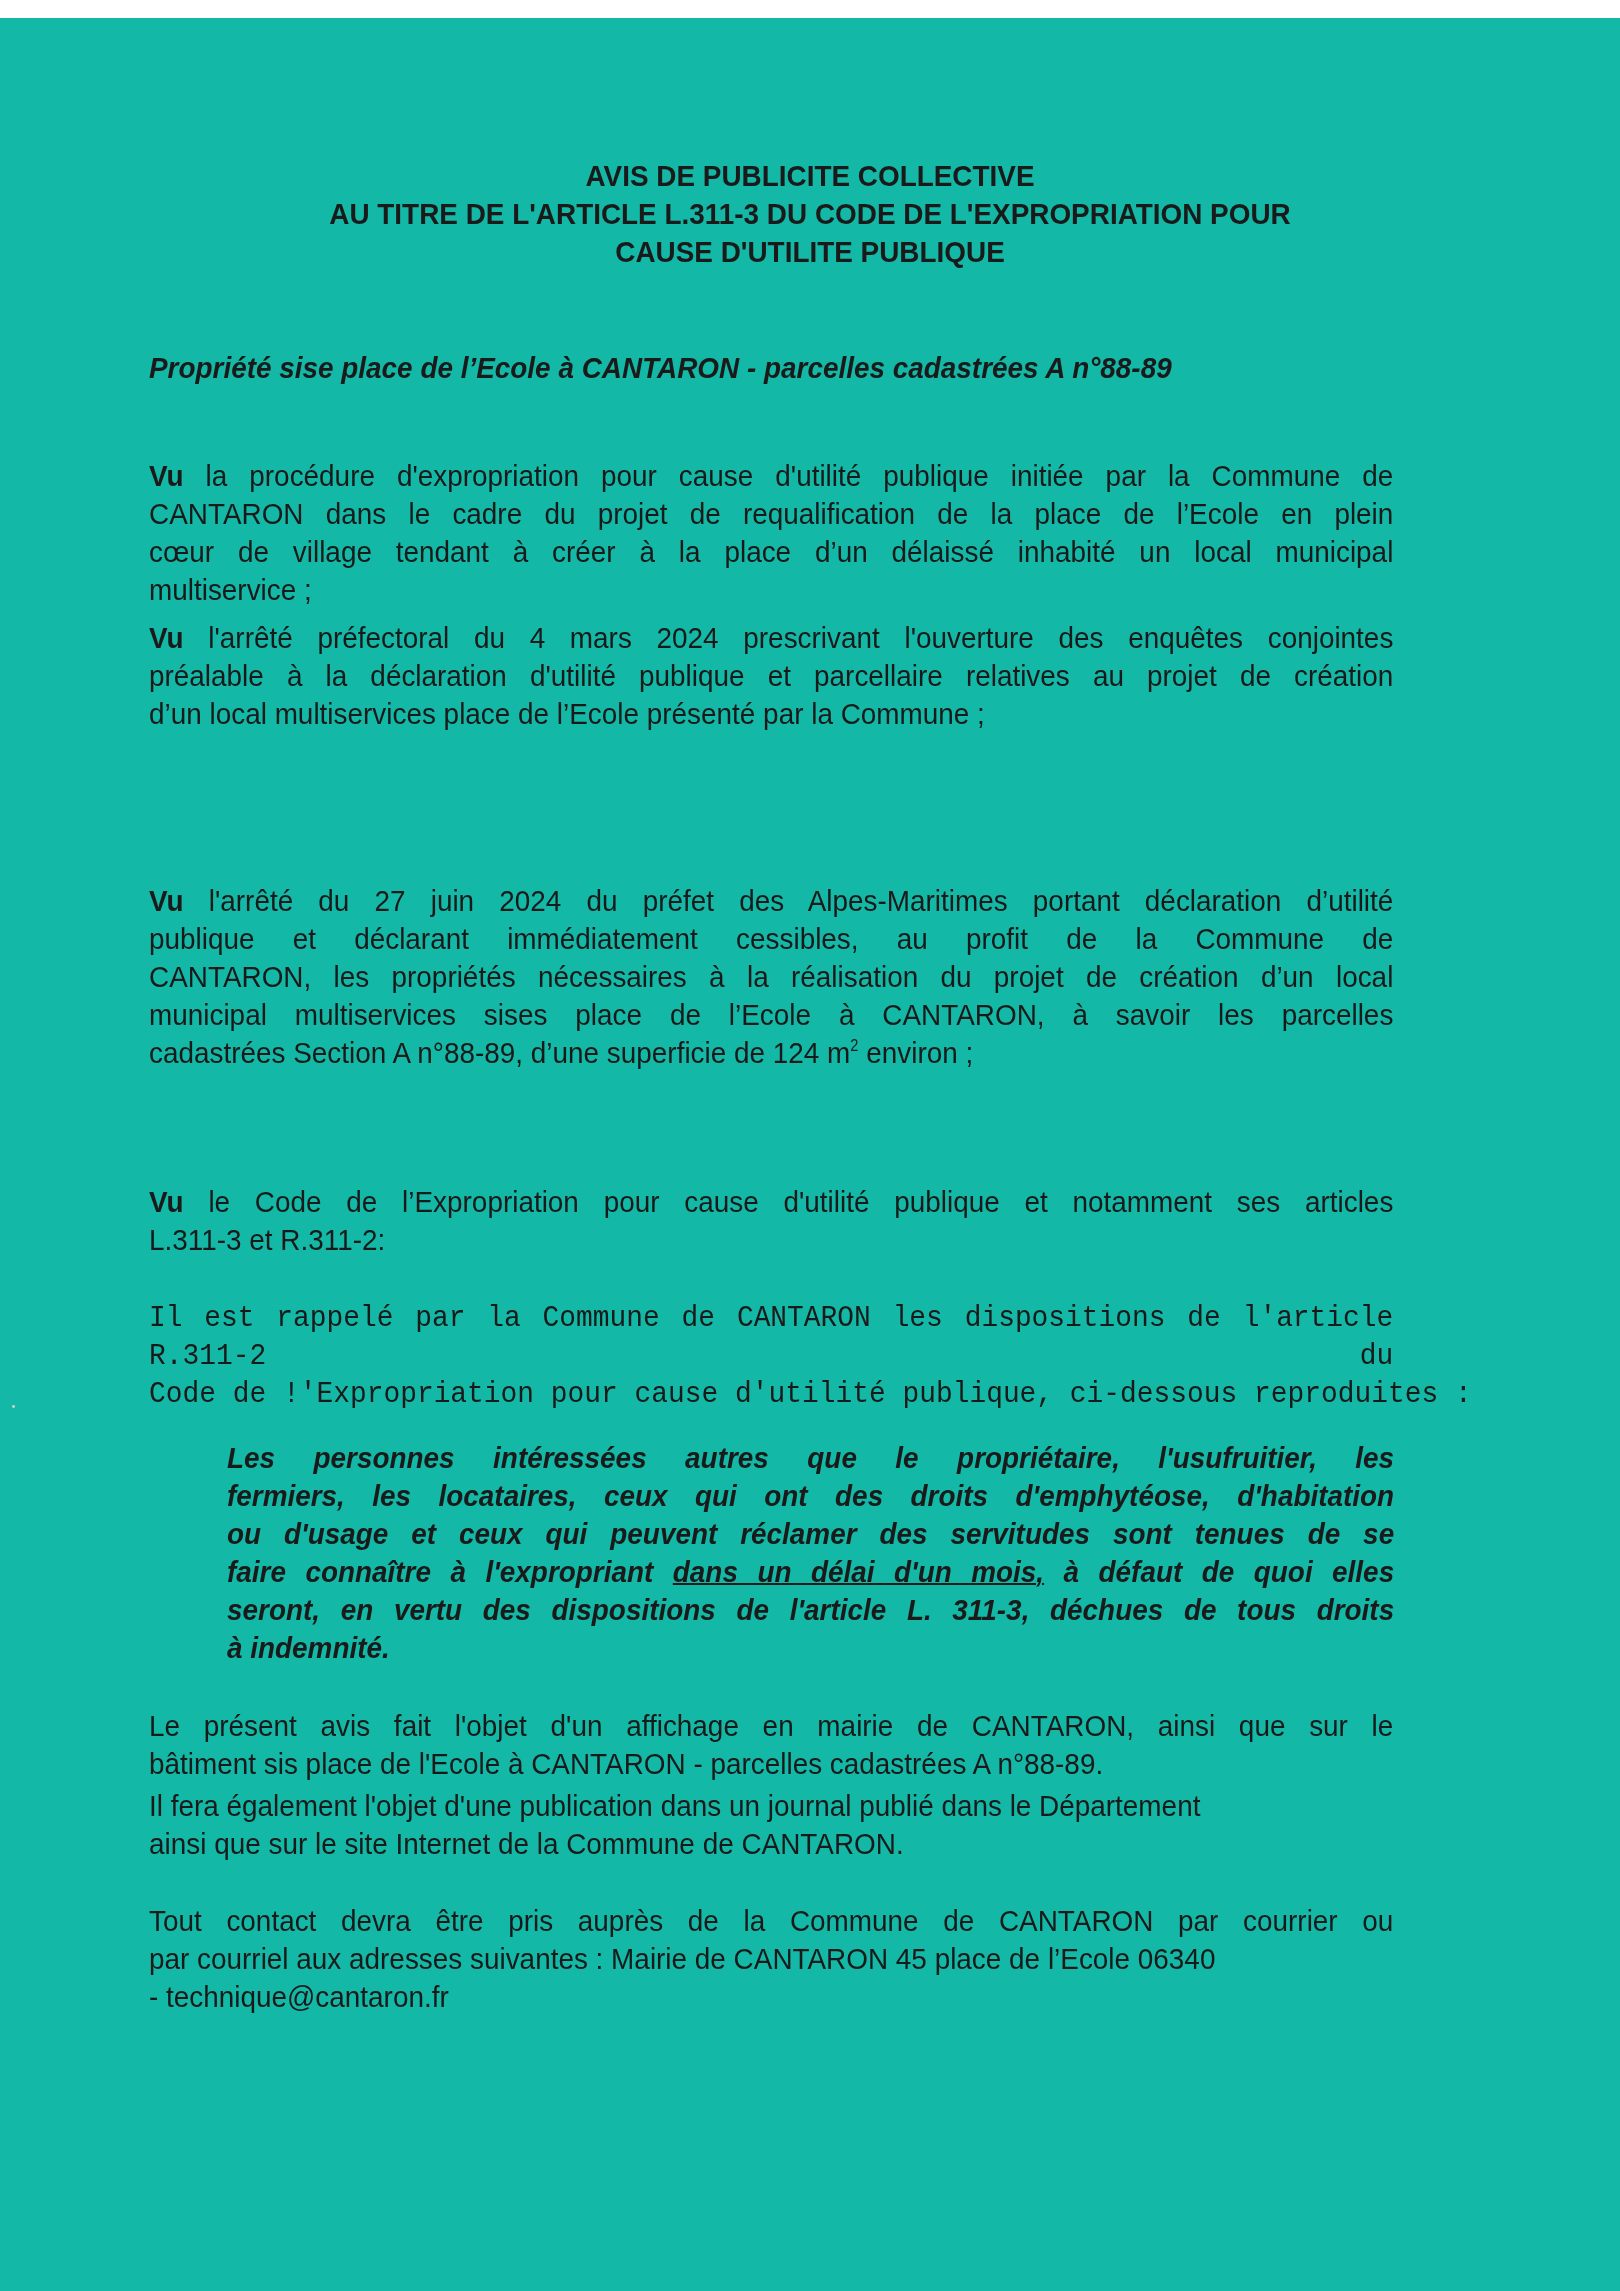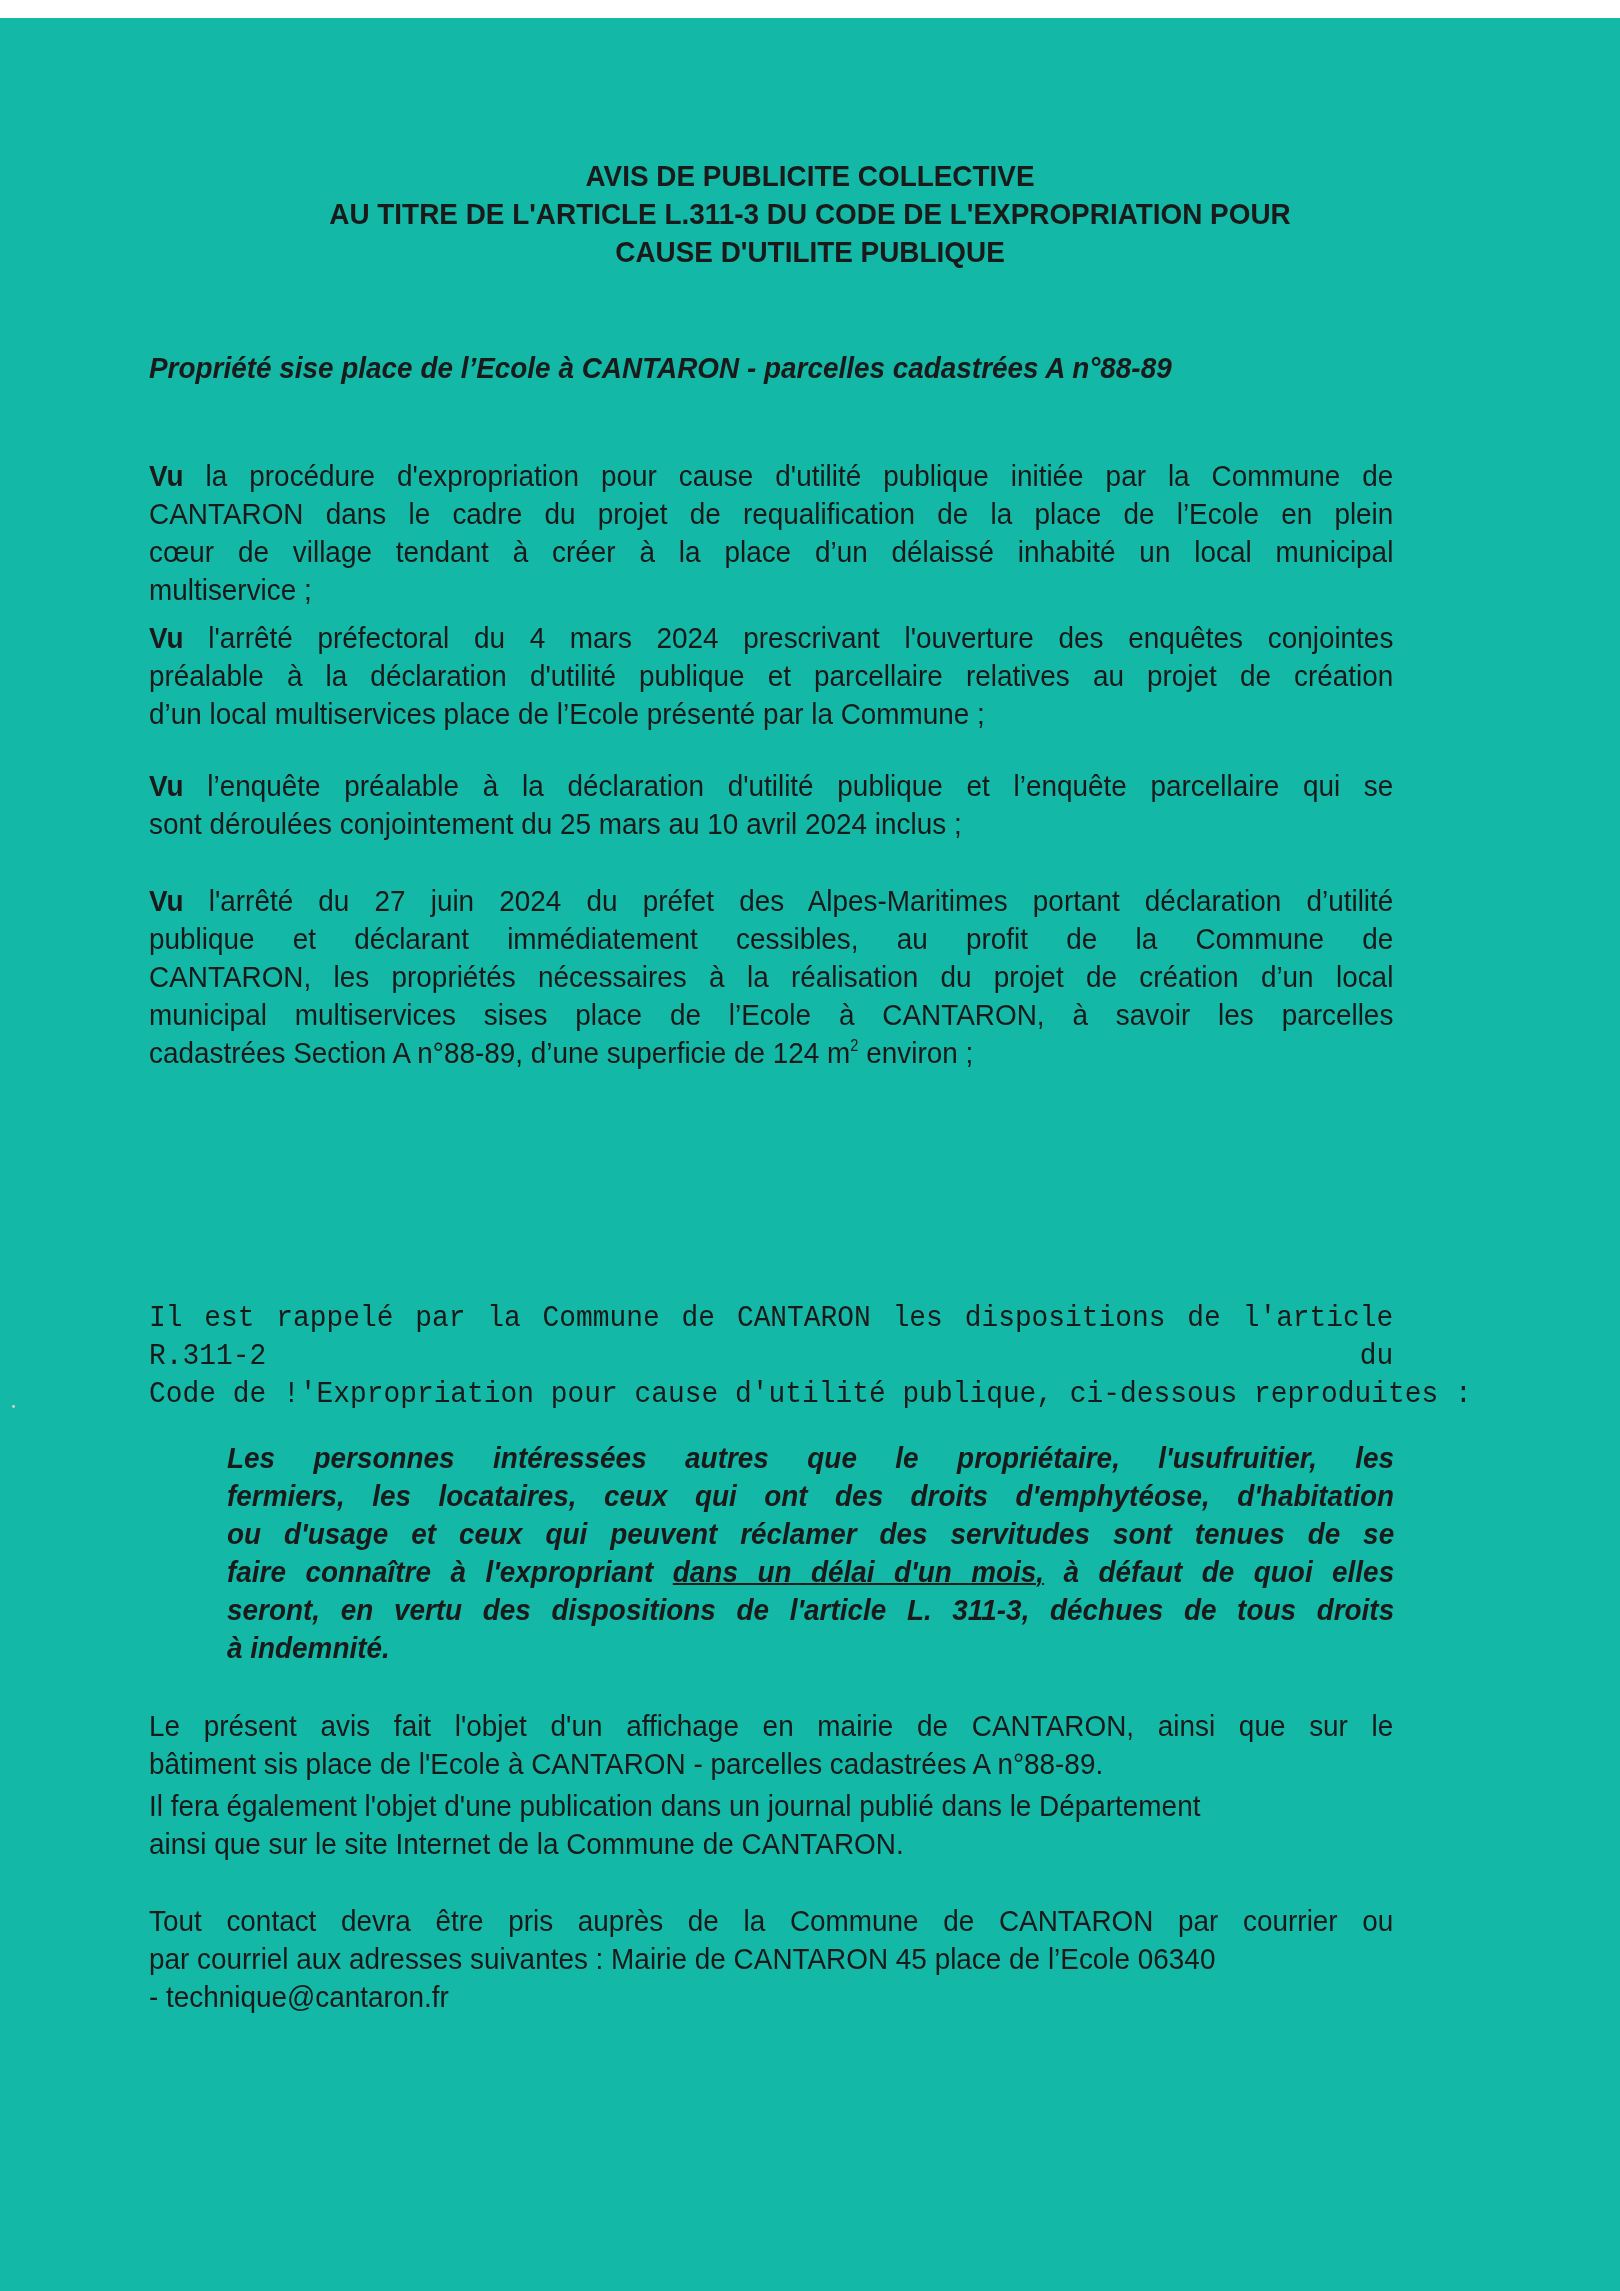--- a/index.html
+++ b/index.html
@@ -116,34 +116,34 @@
     <span class="ln just">cœur de village tendant à créer à la place d’un délaissé inhabité un local municipal</span>
     <span class="ln">multiservice ;</span>
   </div>
 
   <div class="para" style="top:601px;">
     <span class="ln just"><span class="vu">Vu</span><span> l'arrêté préfectoral du 4 mars 2024 prescrivant l'ouverture des enquêtes conjointes</span></span>
     <span class="ln just">préalable à la déclaration d'utilité publique et parcellaire relatives au projet de création</span>
     <span class="ln">d’un local multiservices place de l’Ecole présenté par la Commune ;</span>
   </div>
 
-  <div class="para" style="top:749px;">
-    <span class="ln just"><span class="vu">Vu</span><span> l’enquête préalable à la déclaration d'utilité publique et l’enquête parcellaire qui se</span></span>
-    <span class="ln">sont déroulées conjointement du 25 mars au 10 avril 2024 inclus ;</span>
-  </div>
 
   <div class="para" style="top:864px;">
     <span class="ln just"><span class="vu">Vu</span><span> l'arrêté du 27 juin 2024 du préfet des Alpes-Maritimes portant déclaration d’utilité</span></span>
     <span class="ln just">publique et déclarant immédiatement cessibles, au profit de la Commune de</span>
     <span class="ln just">CANTARON, les propriétés nécessaires à la réalisation du projet de création d’un local</span>
     <span class="ln just">municipal multiservices sises place de l’Ecole à CANTARON, à savoir les parcelles</span>
     <span class="ln"><span>cadastrées Section A n°88-89, d’une superficie de 124 m</span><sup>2</sup><span> environ ;</span></span>
   </div>
 
 
+  <div class="para" style="top:1165px;">
+    <span class="ln just"><span class="vu">Vu</span><span> le Code de l’Expropriation pour cause d'utilité publique et notamment ses articles</span></span>
+    <span class="ln">L.311-3 et R.311-2:</span>
+  </div>
 
   <div class="para" style="top:1281px;font-family:Liberation Mono, monospace;">
     <span class="ln just">Il est rappelé par la Commune de CANTARON les dispositions de l'article R.311-2 du</span>
     <span class="ln">Code de !'Expropriation pour cause d'utilité publique, ci-dessous reproduites :</span>
   </div>
 
   <div class="quote" style="top:1397px;">
     <span class="ln just">Les personnes intéressées autres que le propriétaire, l'usufruitier, les</span>
     <span class="ln just">fermiers, les locataires, ceux qui ont des droits d'emphytéose, d'habitation</span>
     <span class="ln just">ou d'usage et ceux qui peuvent réclamer des servitudes sont tenues de se</span>

